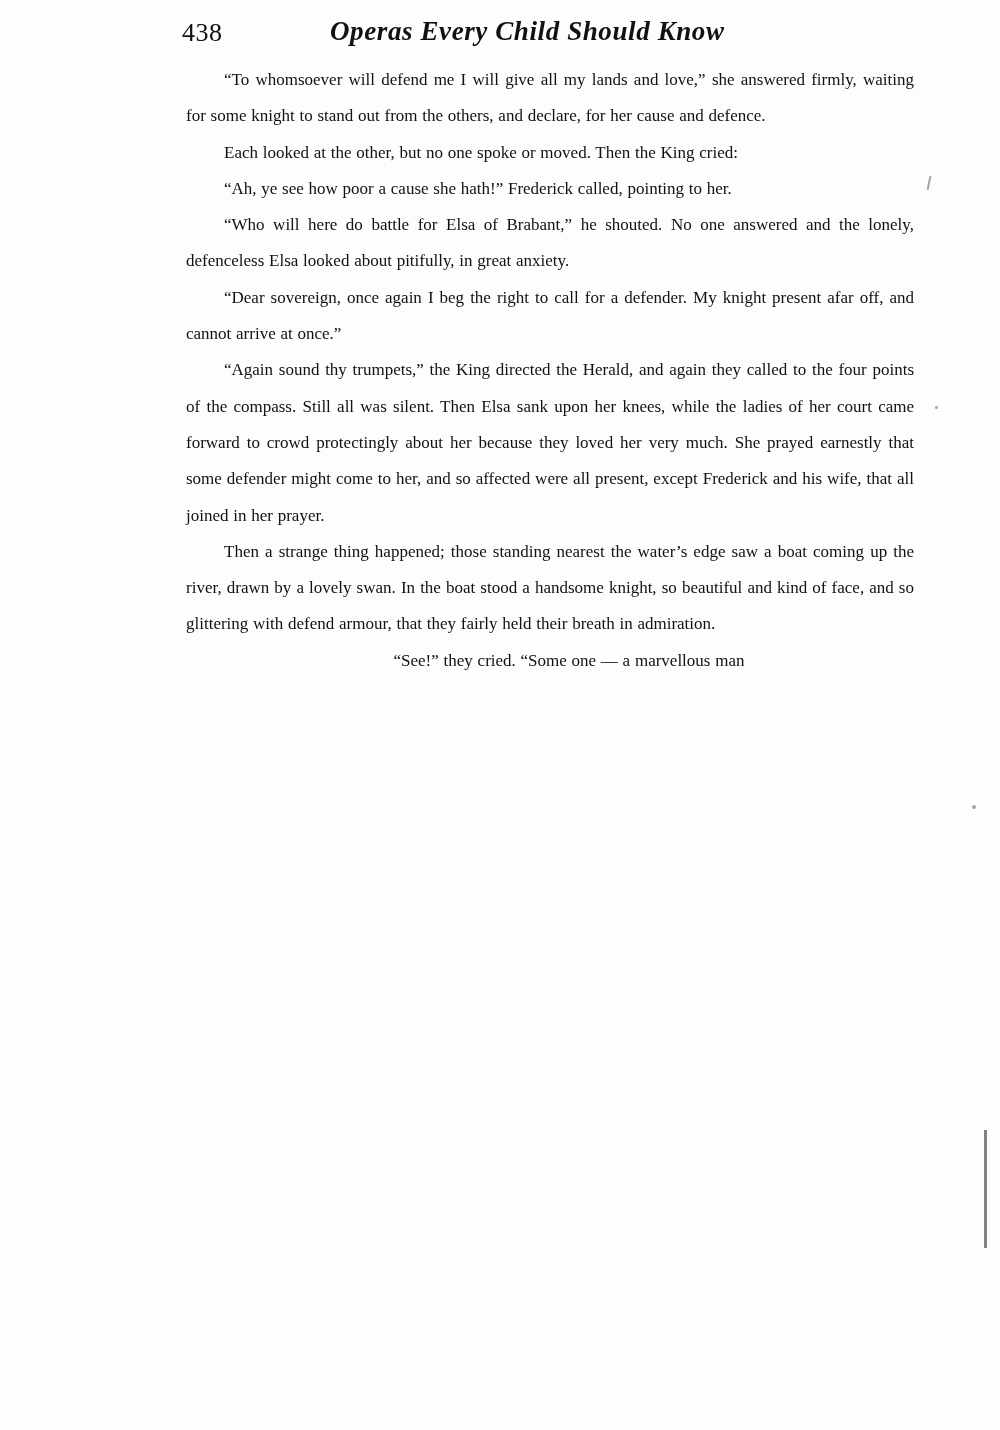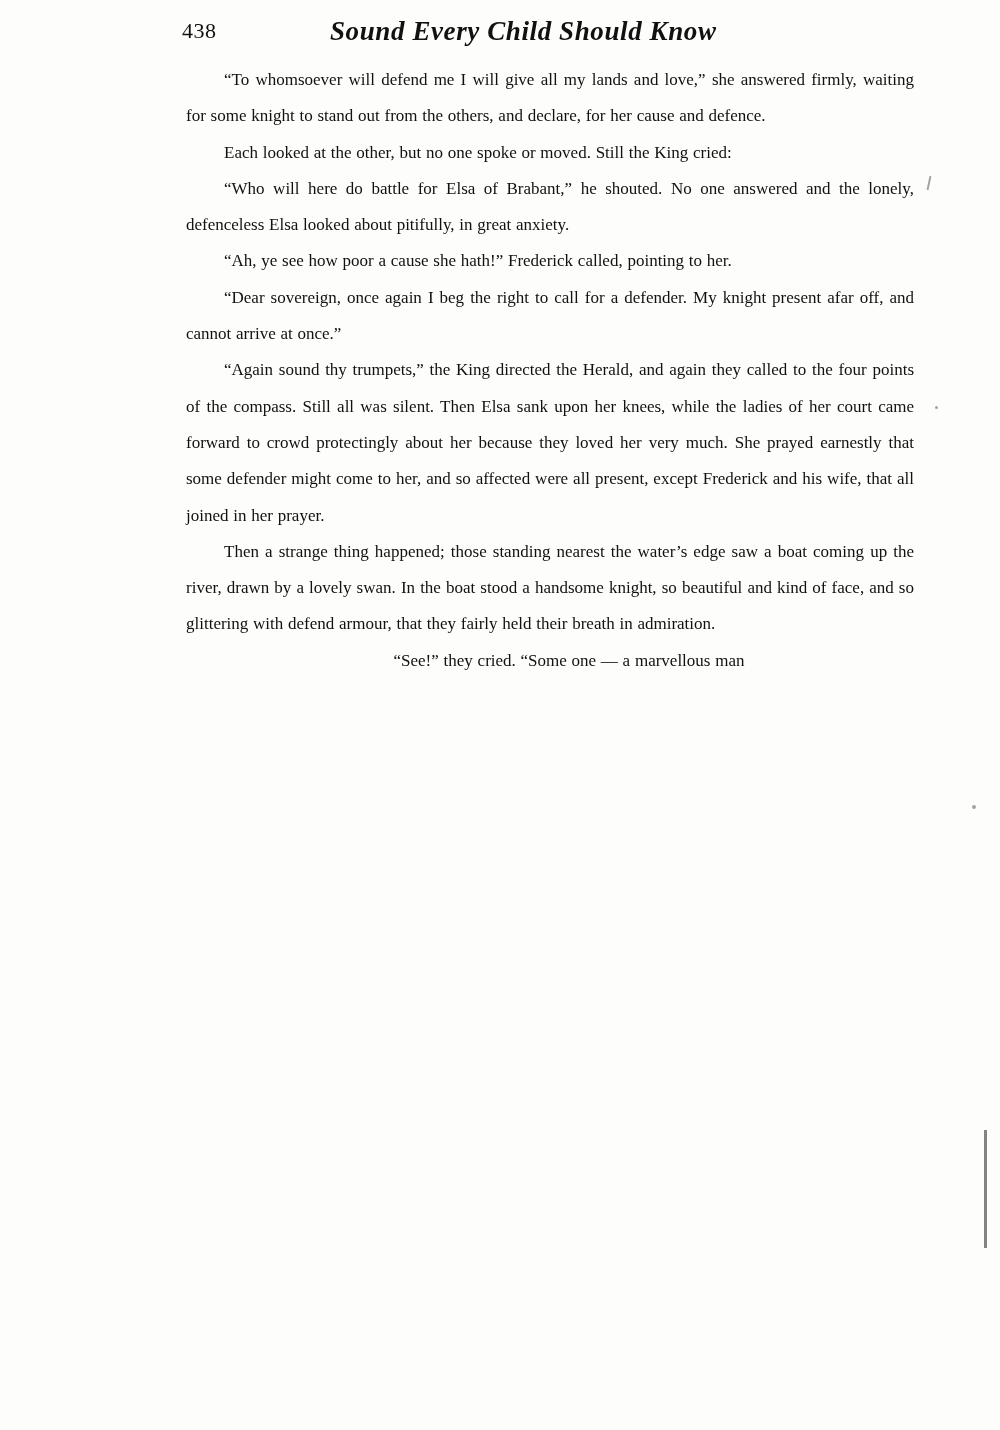--- a/index.html
+++ b/index.html
@@ -26,21 +26,21 @@
     position: absolute;
     top: 10px;
     left: 0;
     width: 1000px;
     height: 40px;
   }
   .folio {
     position: absolute;
     left: 182px;
     top: 8px;
-    font-size: 22px;
+    font-size: 26px;
     font-family: "Liberation Serif", serif;
     letter-spacing: 0.5px;
   }
   .running-title {
     position: absolute;
     left: 330px;
     top: 6px;
     font-size: 27px;
     font-style: italic;
     font-weight: bold;
@@ -77,28 +77,28 @@
   .art3 { left: 972px; top: 805px; width: 4px; height: 4px; border-radius: 50%; }
   .art4 { left: 984px; top: 1130px; width: 3px; height: 118px; opacity: 0.75; }
 </style>
 </head>
 <body>
 
 <div class="page">
 
   <div class="header">
     <div class="folio">438</div>
-    <div class="running-title">Sound Every Child Should Know</div>
+    <div class="running-title">Operas Every Child Should Know</div>
   </div>
 
   <div class="textblock">
     <p class="para">“To whomsoever will defend me I will give all my lands and love,” she answered firmly, waiting for some knight to stand out from the others, and declare, for her cause and defence.</p>
-    <p class="para">Each looked at the other, but no one spoke or moved. Still the King cried:</p>
+    <p class="para">Each looked at the other, but no one spoke or moved. Then the King cried:</p>
+    <p class="para">“Ah, ye see how poor a cause she hath!” Frederick called, pointing to her.</p>
     <p class="para">“Who will here do battle for Elsa of Brabant,” he shouted.  No one answered and the lonely, defenceless Elsa looked about pitifully, in great anxiety.</p>
-    <p class="para">“Ah, ye see how poor a cause she hath!” Frederick called, pointing to her.</p>
     <p class="para">“Dear sovereign, once again I beg the right to call for a defender.  My knight present afar off, and cannot arrive at once.”</p>
     <p class="para">“Again sound thy trumpets,” the King directed the Herald, and again they called to the four points of the compass.  Still all was silent.  Then Elsa sank upon her knees, while the ladies of her court came forward to crowd protectingly about her because they loved her very much. She prayed earnestly that some defender might come to her, and so affected were all present, except Frederick and his wife, that all joined in her prayer.</p>
     <p class="para">Then a strange thing happened; those standing nearest the water’s edge saw a boat coming up the river, drawn by a lovely swan.  In the boat stood a handsome knight, so beautiful and kind of face, and so glittering with defend armour, that they fairly held their breath in admiration.</p>
     <p class="para last">“See!” they cried.  “Some one — a marvellous man</p>
   </div>
 
   <div class="artifact art1"></div>
   <div class="artifact art2"></div>
   <div class="artifact art3"></div>
   <div class="artifact art4"></div>

